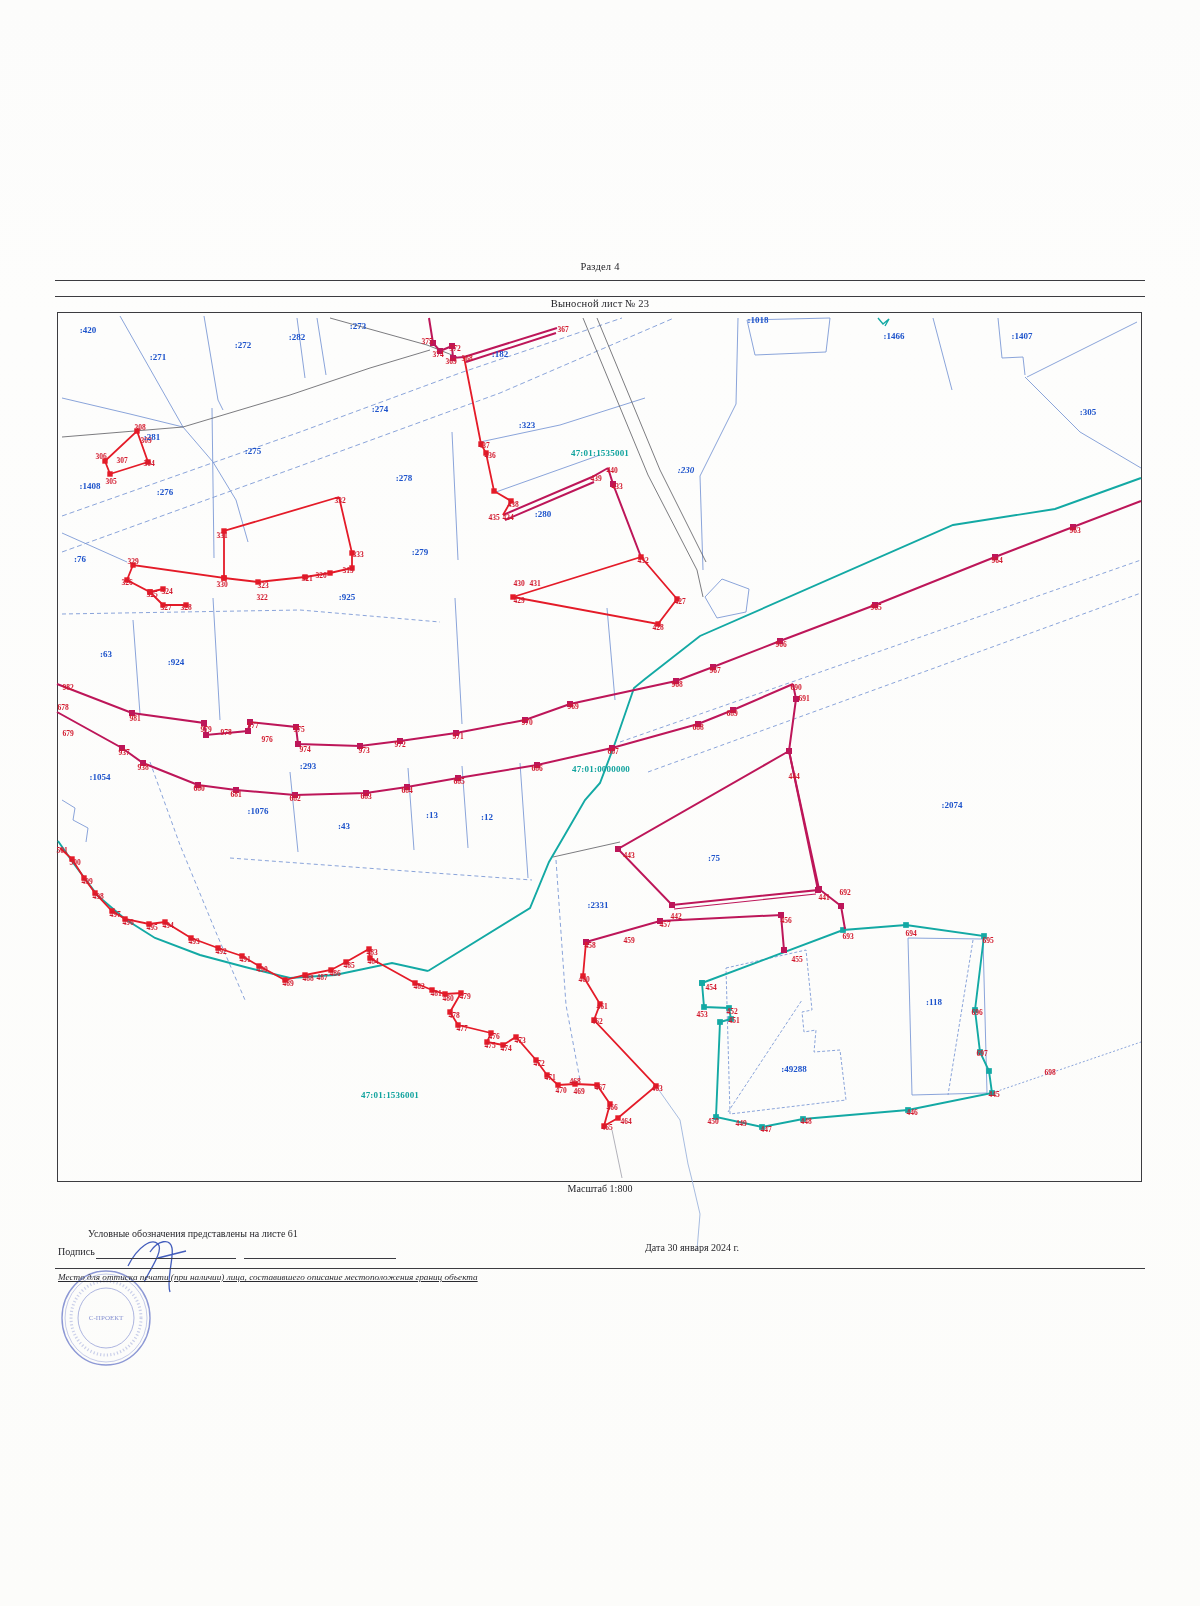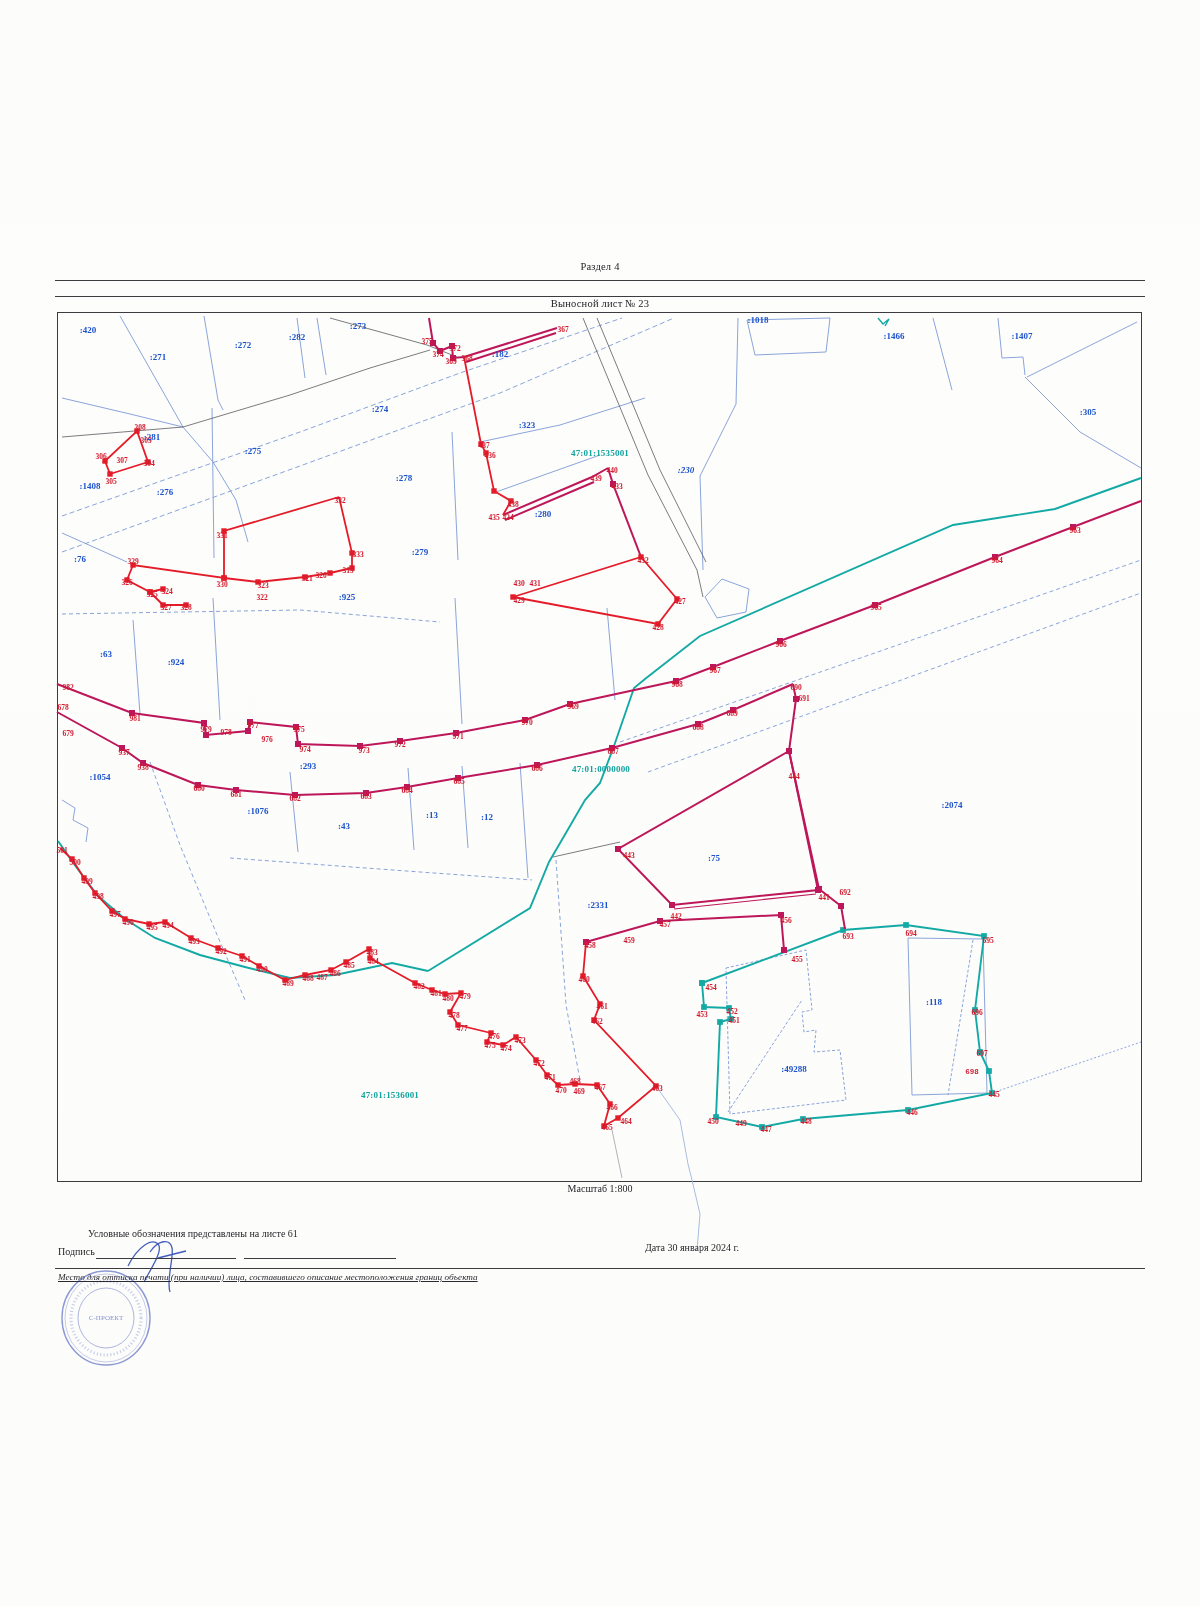--- a/index.html
+++ b/index.html
@@ -249,21 +249,21 @@
       <span class="map-label red" style="left: 698px; top: 728px;">688</span>
       <span class="map-label red" style="left: 732px; top: 714px;">689</span>
       <span class="map-label red" style="left: 796px; top: 688px;">690</span>
       <span class="map-label red" style="left: 804px; top: 699px;">691</span>
       <span class="map-label red" style="left: 845px; top: 893px;">692</span>
       <span class="map-label red" style="left: 848px; top: 937px;">693</span>
       <span class="map-label red" style="left: 911px; top: 934px;">694</span>
       <span class="map-label red" style="left: 988px; top: 941px;">695</span>
       <span class="map-label red" style="left: 977px; top: 1013px;">696</span>
       <span class="map-label red" style="left: 982px; top: 1054px;">697</span>
-      <span class="map-label red" style="left: 972px; top: 1073px; font-family: Liberation Mono, monospace;">698</span>
+      <span class="map-label red" style="left: 1050px; top: 1073px;">698</span>
       <span class="map-label red" style="left: 124px; top: 753px;">937</span>
       <span class="map-label red" style="left: 143px; top: 768px;">938</span>
       <span class="map-label red" style="left: 1075px; top: 531px;">963</span>
       <span class="map-label red" style="left: 997px; top: 561px;">964</span>
       <span class="map-label red" style="left: 876px; top: 608px;">965</span>
       <span class="map-label red" style="left: 781px; top: 645px;">966</span>
       <span class="map-label red" style="left: 715px; top: 671px;">967</span>
       <span class="map-label red" style="left: 677px; top: 685px;">968</span>
       <span class="map-label red" style="left: 573px; top: 707px;">969</span>
       <span class="map-label red" style="left: 527px; top: 723px;">970</span>

